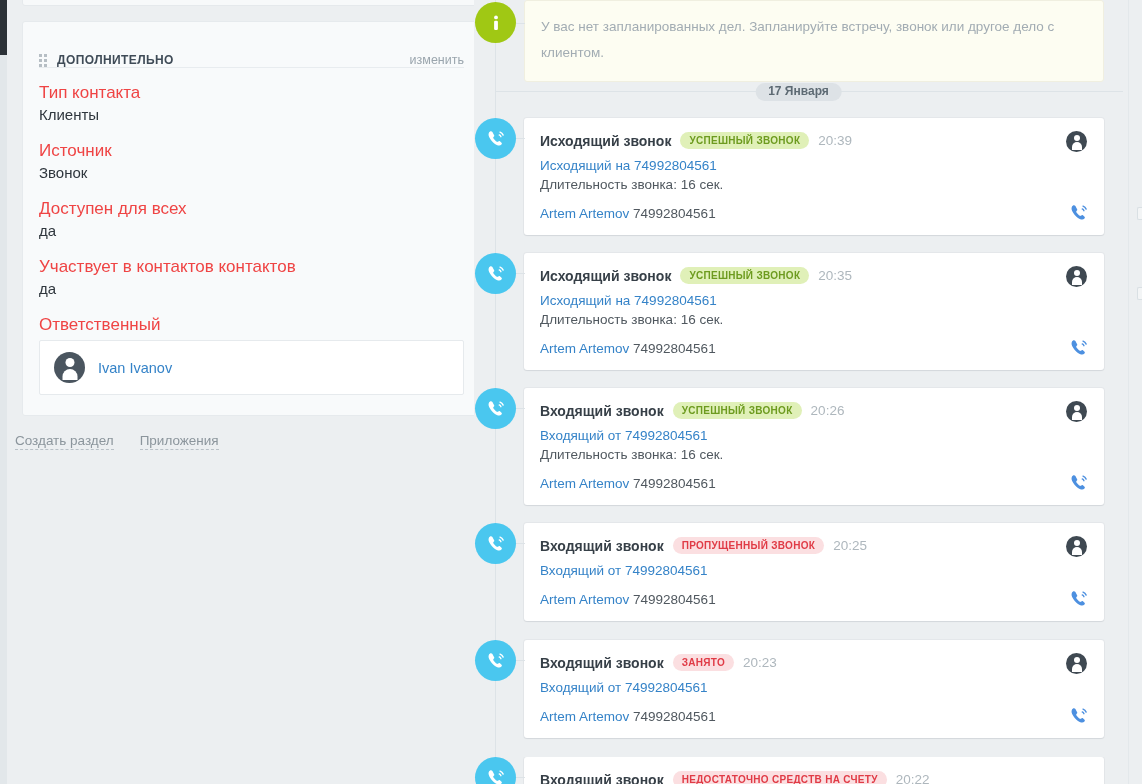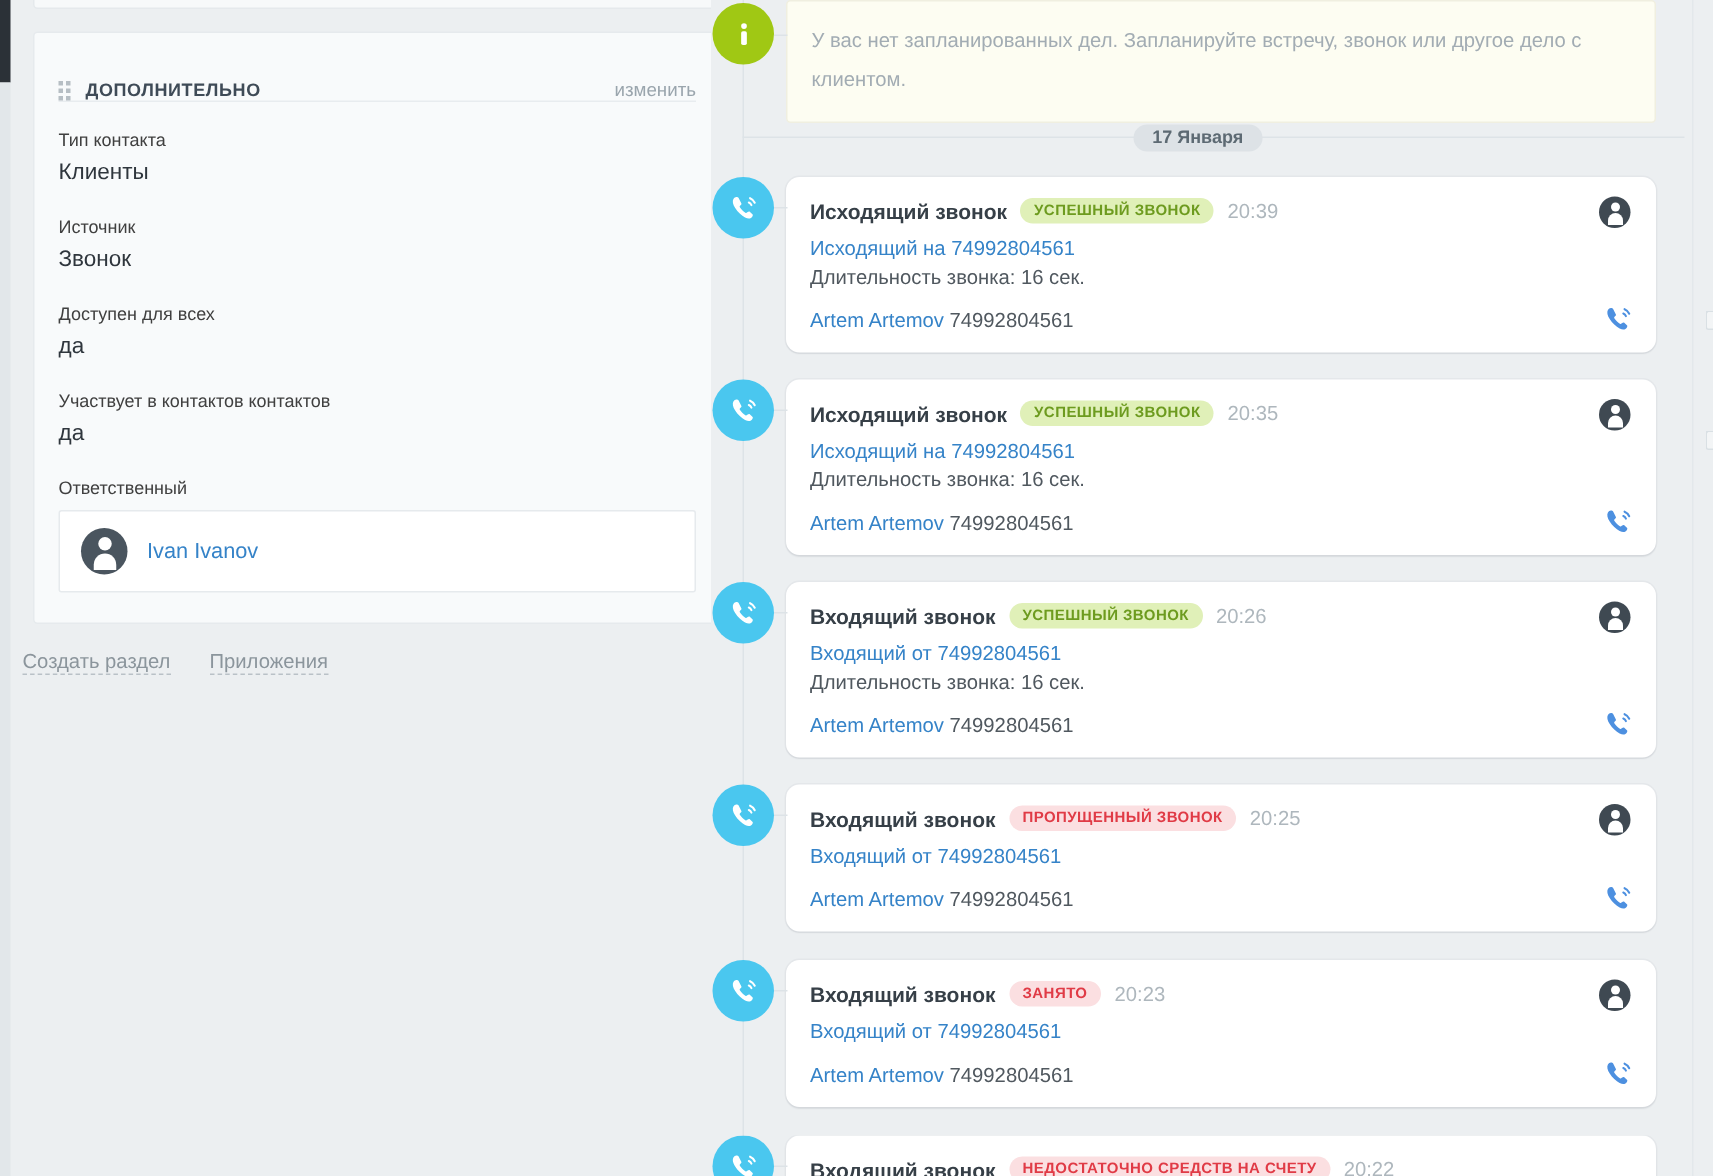--- a/index.html
+++ b/index.html
@@ -52,21 +52,21 @@
   .drag-dots i { display:block; width: 3px; height: 3px; background: #b6bec4; }
   .block-title {
     font-size: 12px; font-weight: bold; letter-spacing: .4px;
     color: #3f4b57; text-transform: uppercase;
   }
   .block-edit {
     font-size: 12.5px; color: #9aa5ad; cursor: pointer;
   }
 
   .field { margin-top: 17px; }
-  .field-label { font-size: 12px; color: #404040; line-height: 16px; }
+  .field-label { font-size: 17px; color: #ef4444; line-height: 16px; }
   .field-value { font-size: 15px; color: #2f363d; line-height: 22px; margin-top: 3px; }
 
   .responsible-box {
     margin-top: 7px;
     border: 1px solid #e6eaed;
     background: #fff;
     border-radius: 2px;
     height: 55px;
     display: flex; align-items: center; gap: 13px;
     padding: 0 14px;
@@ -143,21 +143,21 @@
     background: #dde2e6; color: #5d6a73;
     font-size: 12px; font-weight: bold;
     border-radius: 9px;
     padding: 2px 13px 3px 13px;
     line-height: 13px;
   }
 
   .call-card {
     position: absolute; left: 50px; width: 580px;
     background: #fff;
-    border-radius: 9px;
+    border-radius: 3px;
     box-shadow: 0 1px 1px rgba(40,55,70,.08), 0 0 0 1px rgba(40,55,70,.04);
     padding: 14px 18px 14px 16px;
   }
 
   .cc-head { display: flex; align-items: center; gap: 9px; }
   .cc-title { font-size: 14px; font-weight: bold; color: #363f47; }
   .badge {
     font-size: 10px; font-weight: bold; letter-spacing: .3px;
     text-transform: uppercase;
     border-radius: 10px;

